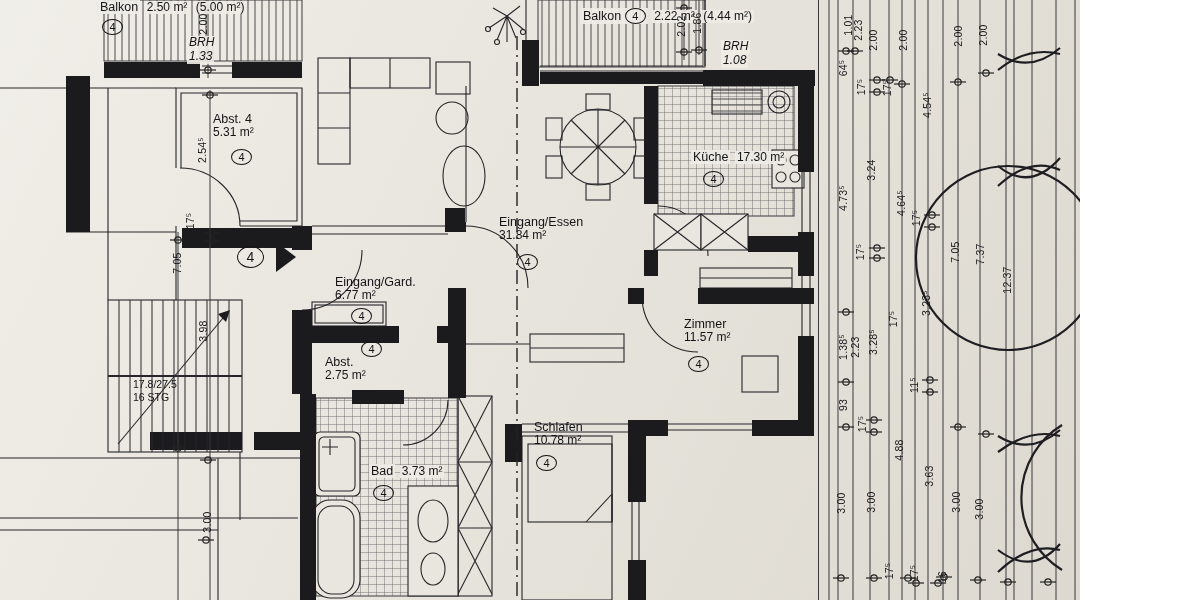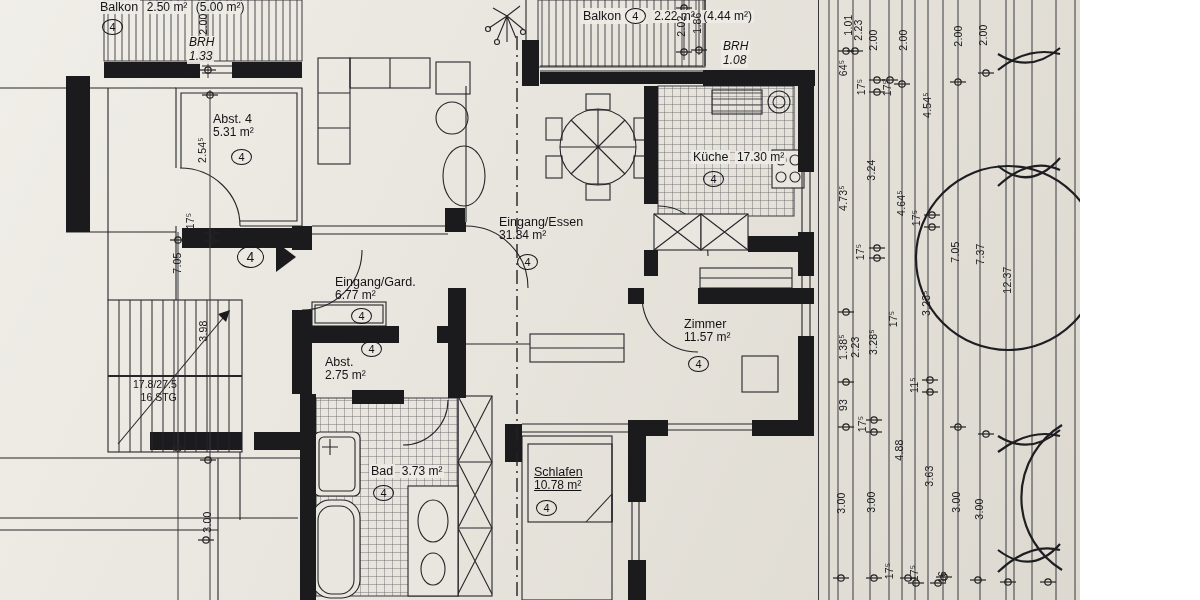--- a/index.html
+++ b/index.html
@@ -15,21 +15,21 @@
   .rarea{font-size:12px;white-space:nowrap;}
   .rtag{margin-top:4px;}
   .circ{display:inline-block;border:1.3px solid #141417;border-radius:50%;
         padding:0 5px;font-size:11px;line-height:14px;min-width:9px;text-align:center;background:transparent;}
   .big{font-size:14px;line-height:18px;padding:1px 8px;border-width:1.6px;}
   .chip .rname,.chip .rarea{background:rgba(238,236,229,.93);display:inline-block;padding:0 2px;}
   .brh{position:absolute;font-size:12px;line-height:1.15;color:#141417;}
   .brh div{background:rgba(238,236,229,.9);display:inline-block;padding:0 2px;font-style:italic;}
   .dim{position:absolute;transform:translate(-50%,-50%) rotate(-90deg);
        font-size:10.5px;letter-spacing:.2px;white-space:nowrap;color:#17171a;}
-  .stairs{position:absolute;font-size:10.5px;line-height:1.25;color:#141417;text-align:right;}
+  .stairs{position:absolute;font-size:10.5px;line-height:1.25;color:#141417;}
   .entrance{position:absolute;}
   
   .room-balkon-left{left:98px;top:-3px;}
   .room-balkon-left .rtag{margin-left:4px;margin-top:2px;}
   .brh-1{left:187px;top:36px;}
   .room-balkon-top{left:581px;top:6px;}
   .brh-2{left:721px;top:40px;}
   .room-abst4{left:213px;top:112px;}
   .room-abst4 .rtag{margin-left:18px;margin-top:8px;}
   .room-eingang{left:335px;top:258px;margin-top:17px;}
@@ -37,21 +37,21 @@
   .room-wohnen{left:499px;top:215px;}
   .room-wohnen .rtag{margin-left:18px;margin-top:10px;}
   .room-kueche{left:691px;top:147px;}
   .room-kueche .rtag{margin-left:12px;}
   .room-zimmer{left:684px;top:317px;}
   .room-zimmer .rtag{margin-left:4px;margin-top:10px;}
   .room-abst275{left:325px;top:355px;}
   .room-abst275 .rtag{position:absolute;left:36px;top:-16px;margin:0;}
   .room-bad{left:369px;top:461px;}
   .room-bad .rtag{margin-left:4px;}
-  .room-schlafen{left:534px;top:465px;text-decoration:underline;}
+  .room-schlafen{left:534px;top:420px;}
   .room-schlafen .rtag{margin-left:2px;margin-top:6px;}
   .stairs-label{left:133px;top:378px;}
   .entrance-badge{left:237px;top:246px;}
 </style>
 </head>
 <body>
 
 <div id="paper"></div>
 
 <svg id="drawing" width="1080" height="600" viewBox="0 0 1080 600">

